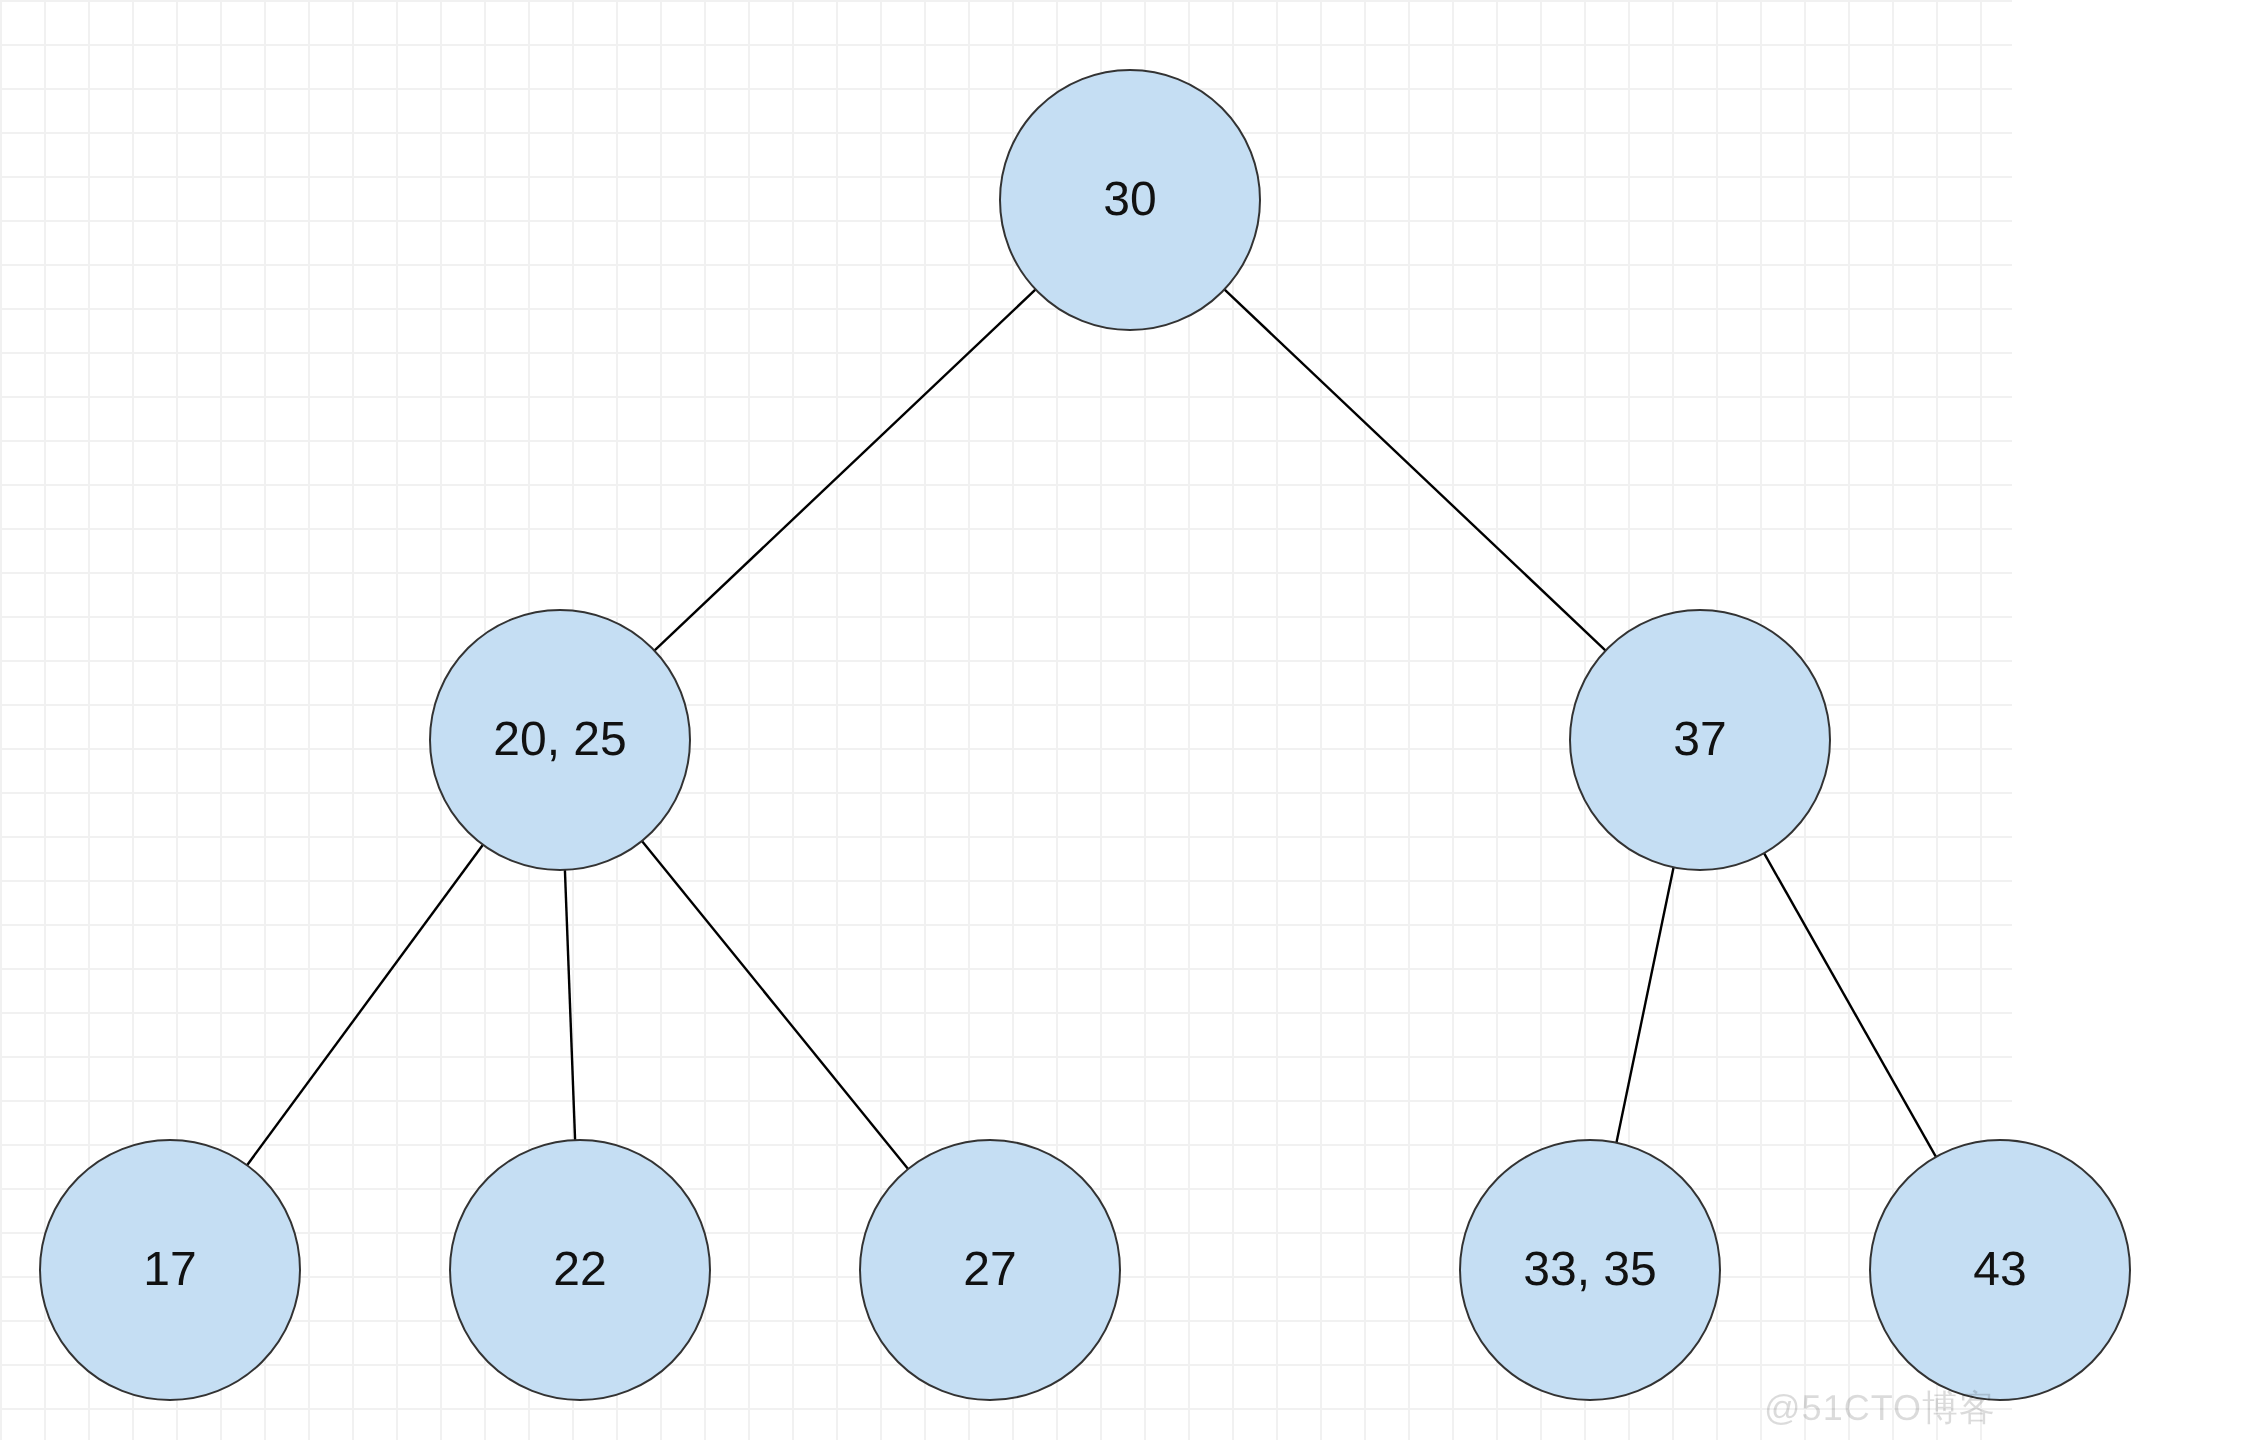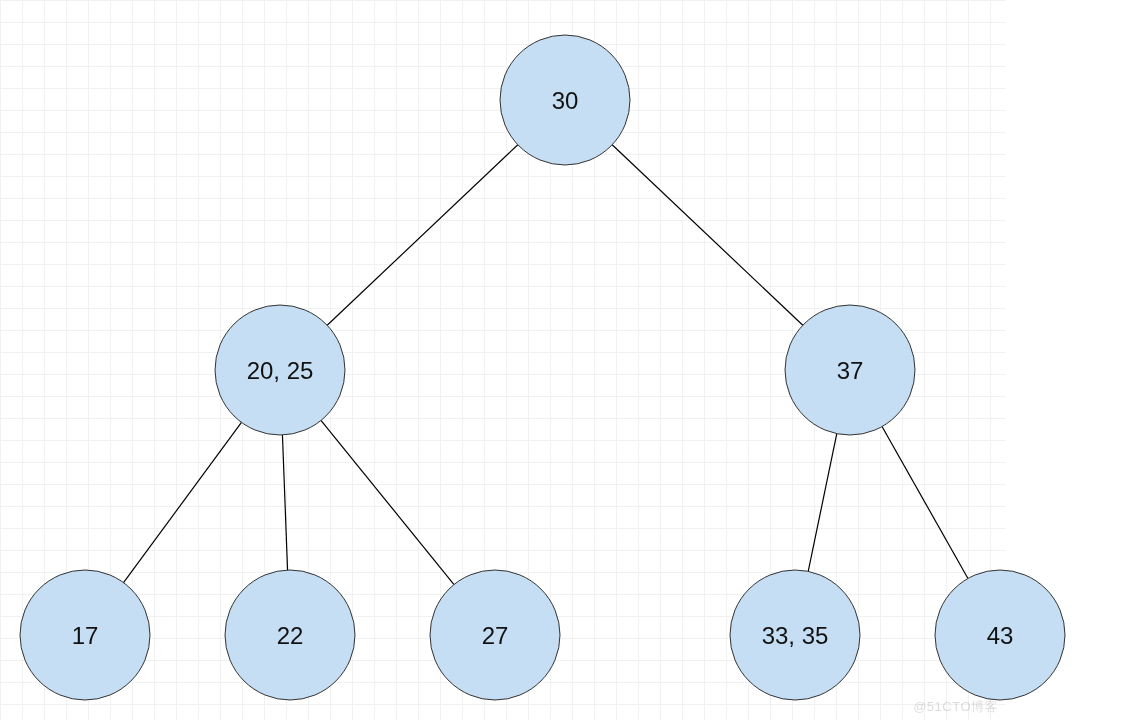--- a/index.html
+++ b/index.html
@@ -38,21 +38,21 @@
     dominant-baseline: central;
   }
   .edge {
     stroke: #000000;
     stroke-width: 1.2;
   }
   .watermark {
     position: absolute;
     right: 8px;
     bottom: 4px;
-    font-size: 13px;
+    font-size: 18px;
     color: rgba(0,0,0,0.14);
     letter-spacing: 0.5px;
     user-select: none;
   }
 </style>
 </head>
 <body>
 
 <div class="canvas">
   <svg>

